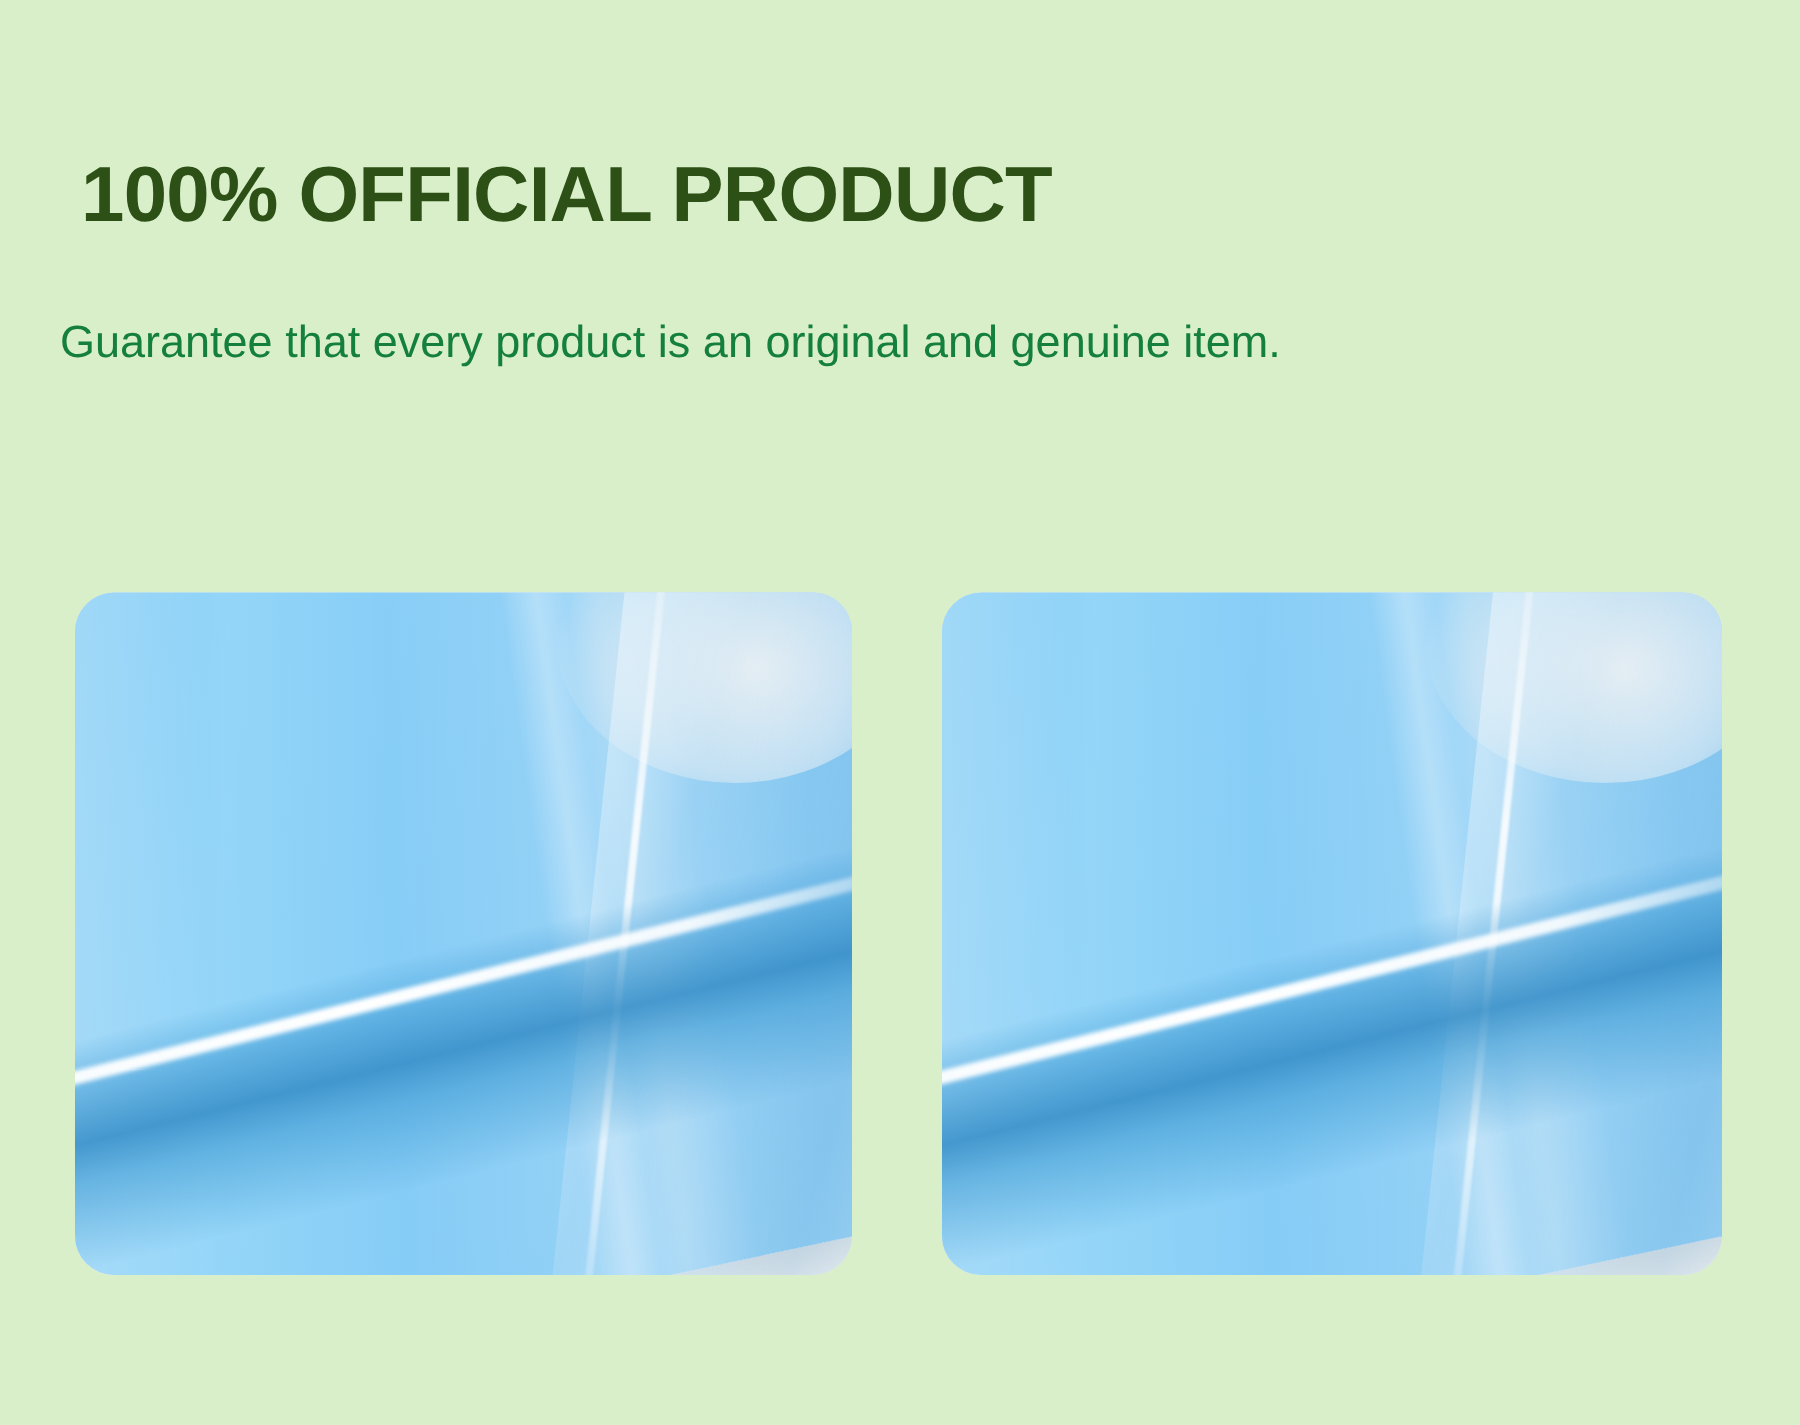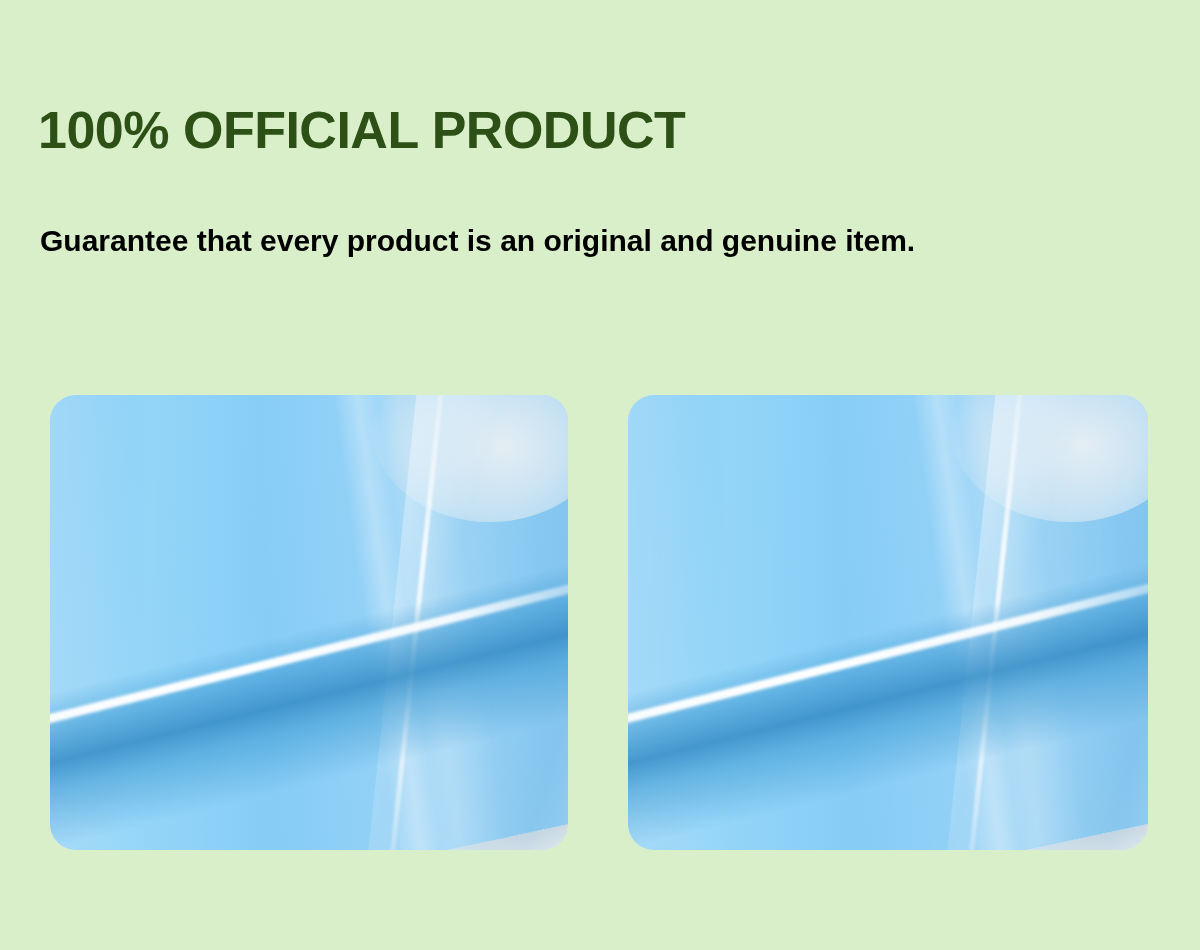--- a/index.html
+++ b/index.html
@@ -12,37 +12,37 @@
 
   body {
     background:#d9efc9;
     font-family:"Liberation Sans", sans-serif;
     position:relative;
   }
 
   
   .heading {
     position:absolute;
-    left:38px;
+    left:54px;
     top:103px;
     font-size:52px;
     font-weight:bold;
     letter-spacing:-0.5px;
     color:#2d5016;
     line-height:1.05;
     white-space:nowrap;
   }
 
   .subheading {
     position:absolute;
     left:40px;
-    top:222px;
+    top:210px;
     font-size:30px;
-    font-weight:700;
-    color:#000000;
+    font-weight:400;
+    color:#15803d;
     line-height:1.25;
     white-space:nowrap;
   }
 
   
   .card {
     position:absolute;
     top:395px;
     height:455px;
     border-radius:26px;

